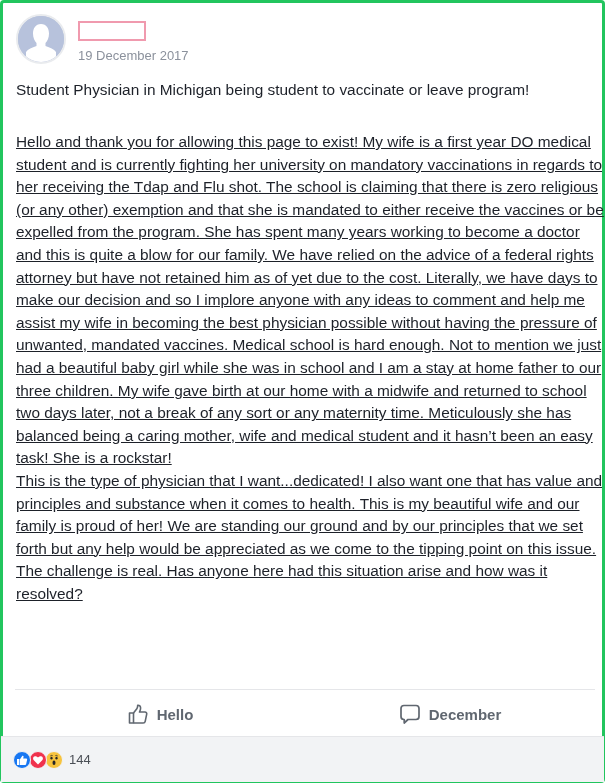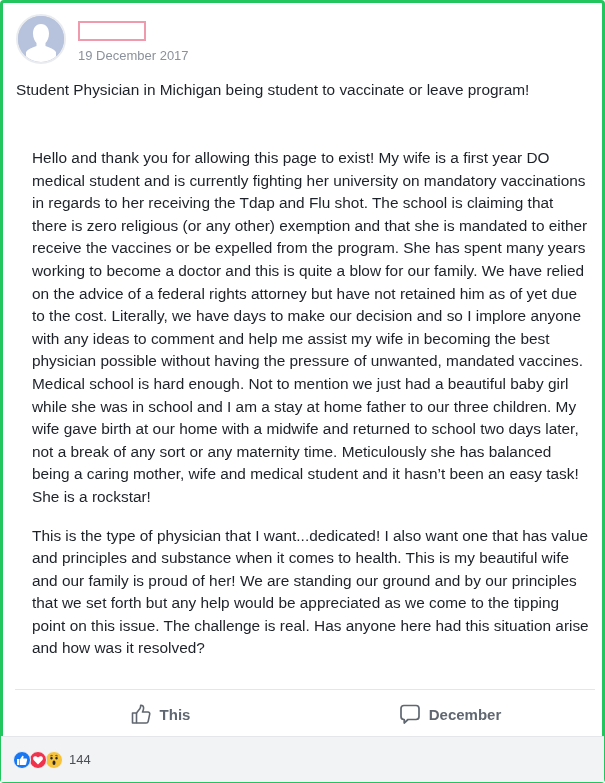--- a/index.html
+++ b/index.html
@@ -26,21 +26,21 @@
     }
 
     .post-title {
       position: absolute; left: 13px; top: 76px; width: 585px;
       font-size: 15.4px; line-height: 22.6px; color: #1d2129;
     }
     .post-body {
       position: absolute; left: 13px; top: 128px; width: 590px;
       font-size: 15.4px; line-height: 22.6px; color: #1d2129;
     }
-    .post-body p { margin: 16px; }
+    .post-body p { margin: 0; text-decoration: underline; }
 
     .divider {
       position: absolute; left: 12px; top: 686px; width: 580px; height: 1px; background: #e5e6e9;
     }
 
     .actions {
       position: absolute; left: 12px; top: 687px; width: 580px; height: 48px;
       display: flex;
     }
     .action-btn {
@@ -94,21 +94,21 @@
   <div class="divider"></div>
 
   <div class="actions">
     <div class="action-btn">
       <span class="icon">
         <svg width="22" height="22" viewBox="0 0 22 22">
           <path d="M2.5 10 L6.5 10 L6.5 20 L2.5 20 Z" fill="none" stroke="#606770" stroke-width="1.6" stroke-linejoin="round"></path>
           <path d="M6.5 10 L10 5.5 C10.5 4.5 10.7 3.3 10.7 2.3 C12.5 2.1 13.6 3.3 13.6 5 C13.6 6.5 13 8 12.5 9 L18 9 C19.2 9 20 10 19.7 11.1 L18.2 18.4 C18 19.4 17.2 20 16.2 20 L6.5 20" fill="none" stroke="#606770" stroke-width="1.6" stroke-linejoin="round"></path>
         </svg>
       </span>
-      <span>This</span>
+      <span>Hello</span>
     </div>
     <div class="action-btn">
       <span class="icon">
         <svg width="22" height="22" viewBox="0 0 22 22">
           <path d="M5 2.5 L17 2.5 C18.7 2.5 20 3.8 20 5.5 L20 13.5 C20 15.2 18.7 16.5 17 16.5 L9 16.5 L5.2 20 L5.2 16.5 L5 16.5 C3.3 16.5 2 15.2 2 13.5 L2 5.5 C2 3.8 3.3 2.5 5 2.5 Z" fill="none" stroke="#606770" stroke-width="1.7" stroke-linejoin="round"></path>
         </svg>
       </span>
       <span>December</span>
     </div>
   </div>

